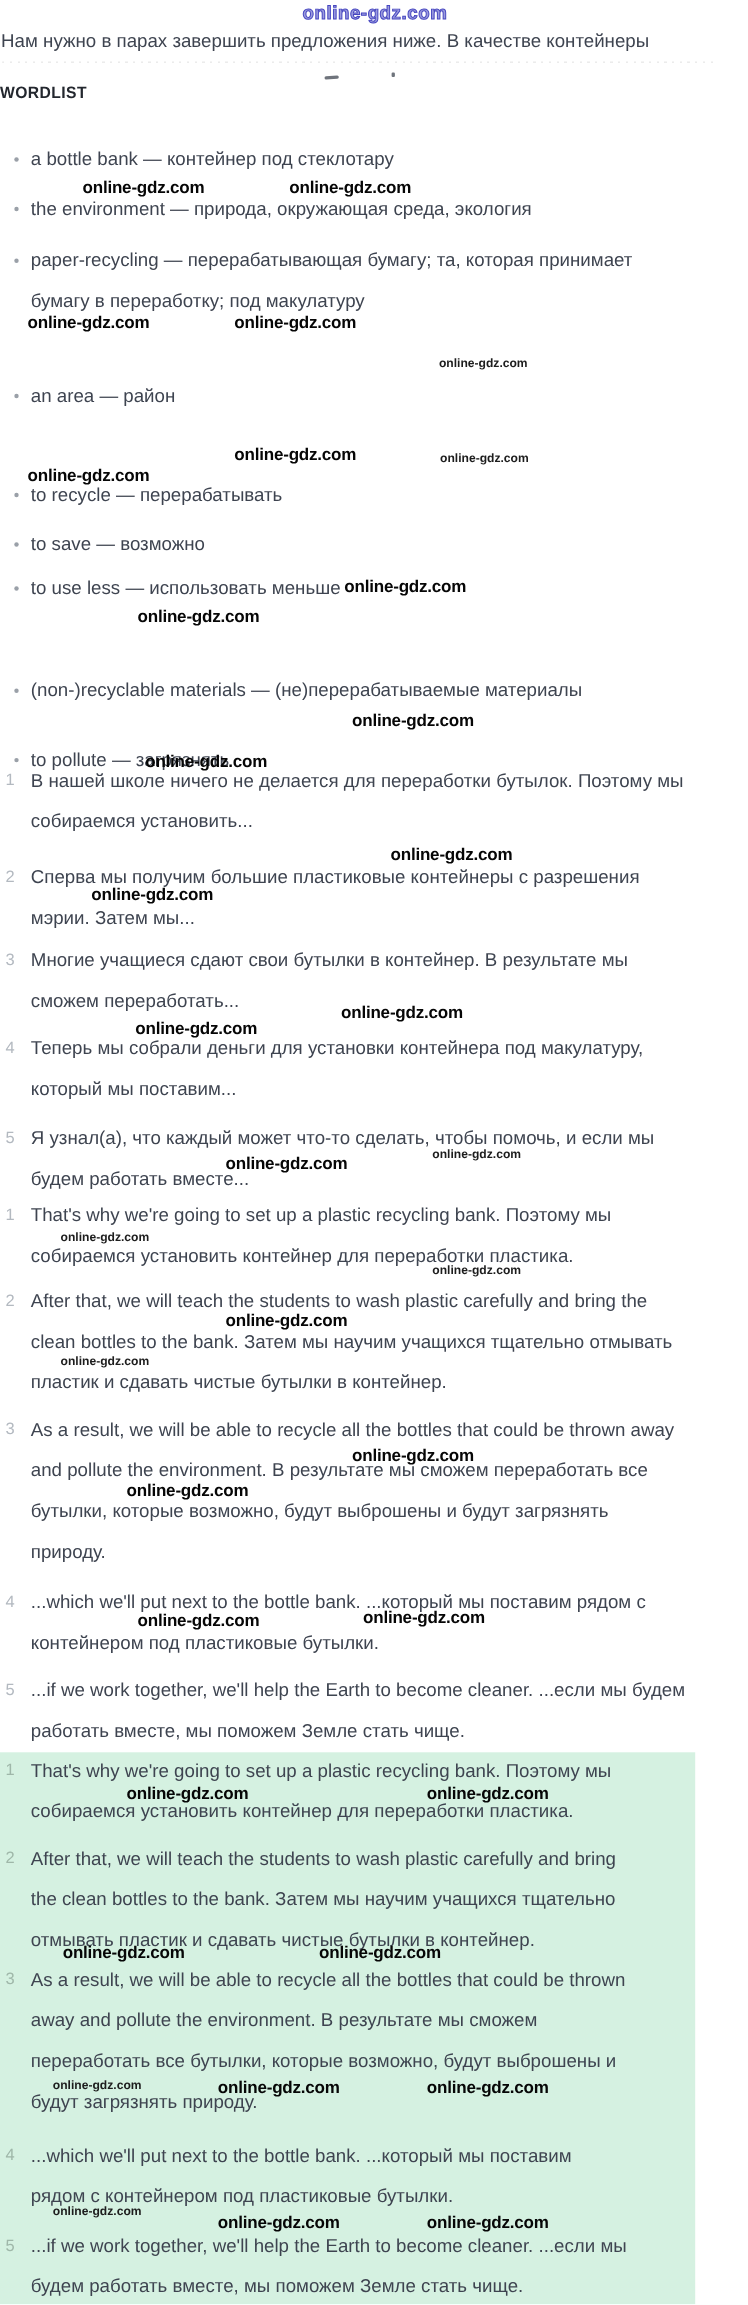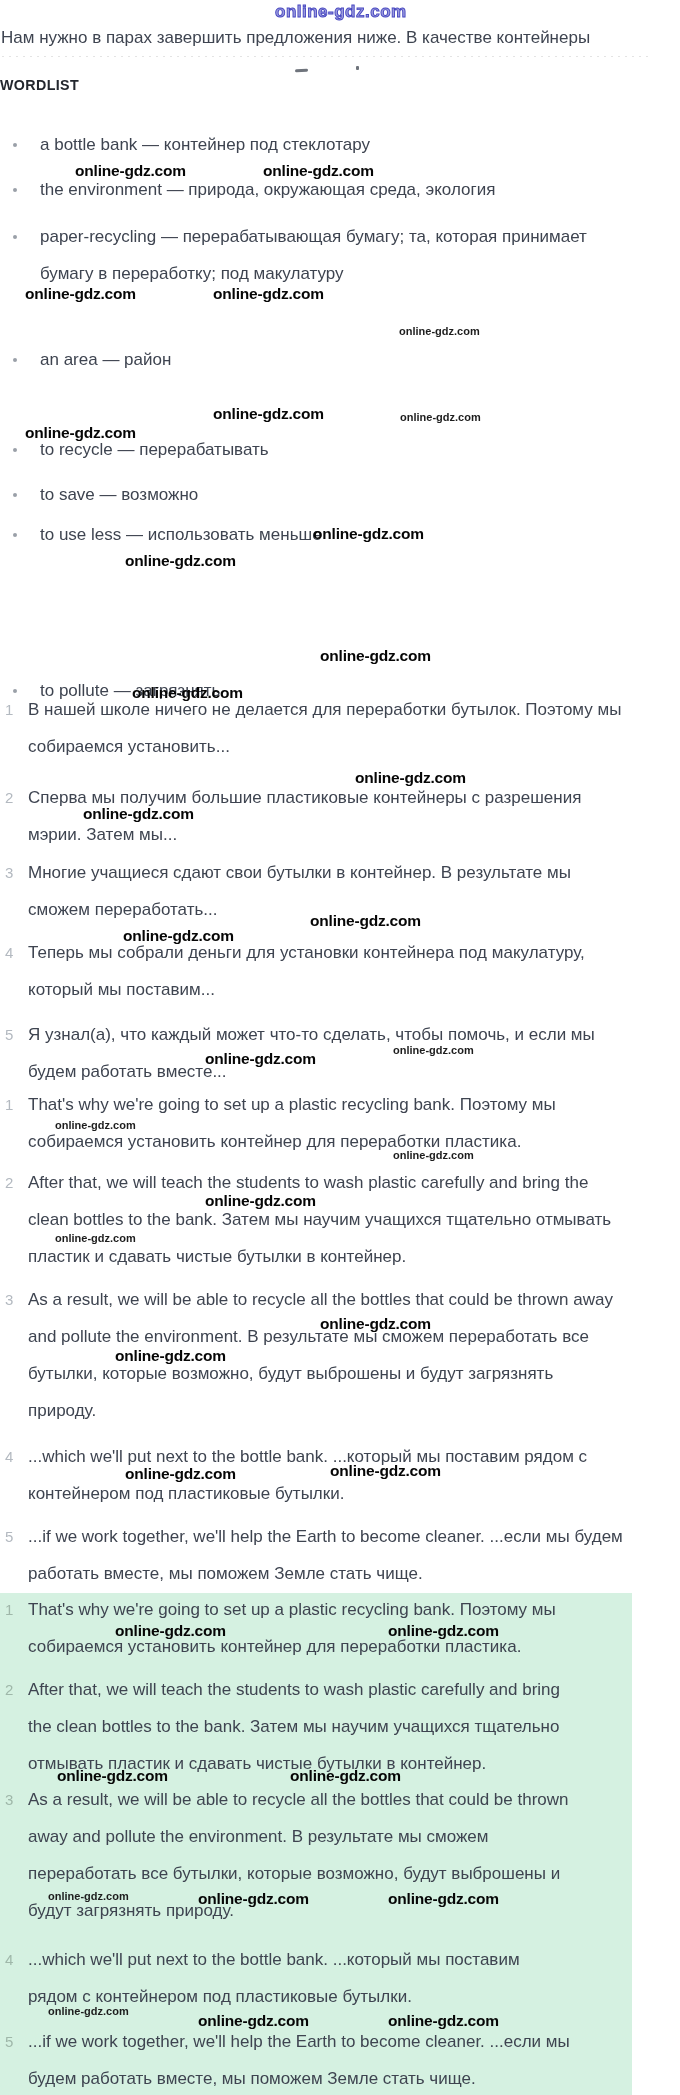--- a/index.html
+++ b/index.html
@@ -31,21 +31,21 @@
   .wordlist-title{
     position:absolute;left:0;top:76px;
     font-size:15px;font-weight:700;letter-spacing:.4px;color:#23272e;
     transform:scaleX(.95);transform-origin:left;
   }
   .item{position:absolute;left:0;width:680px;}
   .item .txt{
     margin:0 10px 0 28px;
     font-size:17px;line-height:37px;white-space:pre-line;
   }
-  .bullet-item .txt{margin-left:40px;}
+  .bullet-item .txt{margin-left:28px;}
   .bullet-item::before{
     content:"";position:absolute;left:13px;top:17px;
     width:4px;height:4px;border-radius:50%;background:#9aa0a8;
   }
   .num{
     position:absolute;left:5px;top:0;width:20px;
     font-size:15px;line-height:37px;color:#b3b9c0;
   }
   .green-num .num{color:#9fb7a9;}
   
@@ -90,20 +90,23 @@
       <p class="txt">an area — район</p>
     </div>
   <div class="item bullet-item" style="top:431px">
       <p class="txt">to recycle — перерабатывать</p>
     </div>
   <div class="item bullet-item" style="top:476px">
       <p class="txt">to save — возможно</p>
     </div>
   <div class="item bullet-item" style="top:516px">
       <p class="txt">to use less — использовать меньше</p>
+    </div>
+  <div class="item bullet-item" style="top:609px">
+      <p class="txt">(non-)recyclable materials — (не)перерабатываемые материалы</p>
     </div>
   <div class="item bullet-item" style="top:672px">
       <p class="txt">to pollute — загрязнять</p>
     </div>
 
   <div class="item" style="top:691px">
       <span class="num">1</span>
       <p class="txt">В нашей школе ничего не делается для переработки бутылок. Поэтому мы
 собираемся установить...</p>
     </div>

